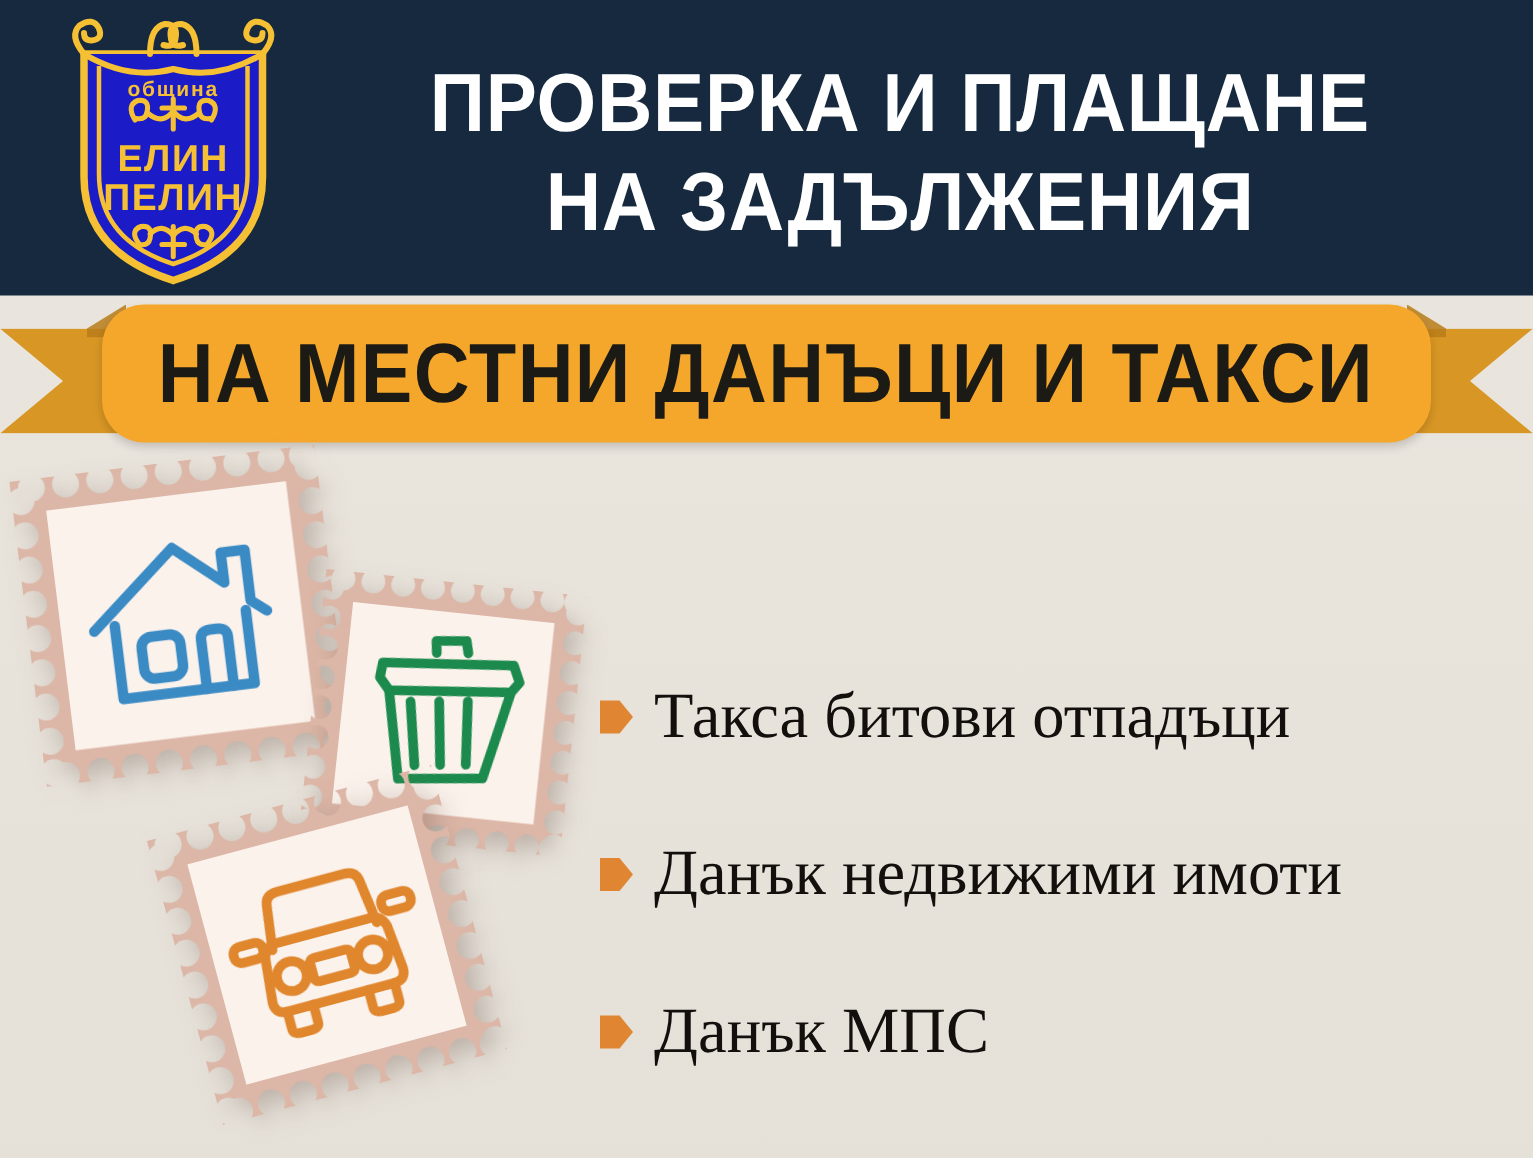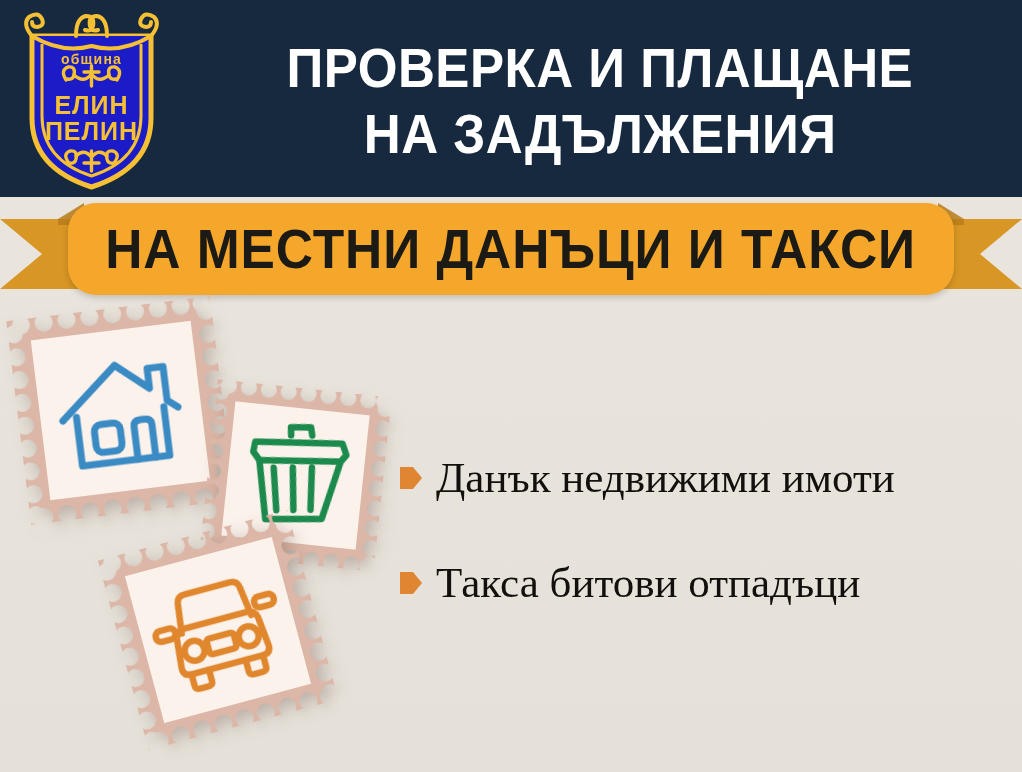--- a/index.html
+++ b/index.html
@@ -13,21 +13,21 @@
     position:relative;width:1022px;height:772px;overflow:hidden;
     background:linear-gradient(180deg,#ebe6df 0%,#e8e3db 45%,#e5e0d8 100%);
   }
 
   
   .header{
     position:absolute;left:0;top:0;width:1022px;height:197px;
     background:#17293e;
   }
   .crest{
-    position:absolute;left:14px;top:6px;width:155px;height:186px;
+    position:absolute;left:38px;top:6px;width:155px;height:186px;
   }
   .crest svg{display:block;width:155px;height:186px;}
 
   .title-wrap{
     position:absolute;left:195px;top:18px;width:810px;height:165px;
     display:flex;flex-direction:column;align-items:center;justify-content:center;
   }
   .title-line{
     color:#ffffff;
     font-family:"Liberation Sans", sans-serif;
@@ -350,27 +350,35 @@
   </div>
 
   <div class="list">
 
     <div class="list-item">
       <span class="bullet">
         <svg viewBox="0 0 22 26" xmlns="http://www.w3.org/2000/svg">
           <path d="M0 2 L13 2 L22 13 L13 24 L0 24 Z" fill="#e08632"></path>
         </svg>
       </span>
-      <span class="list-text">Данък недвижими имоти</span>
+      <span class="list-text">Такса битови отпадъци</span>
     </div>
 
     <div class="list-item">
       <span class="bullet">
         <svg viewBox="0 0 22 26" xmlns="http://www.w3.org/2000/svg">
           <path d="M0 2 L13 2 L22 13 L13 24 L0 24 Z" fill="#e08632"></path>
         </svg>
       </span>
-      <span class="list-text">Такса битови отпадъци</span>
-    </div>
-
+      <span class="list-text">Данък недвижими имоти</span>
+    </div>
+
+    <div class="list-item">
+      <span class="bullet">
+        <svg viewBox="0 0 22 26" xmlns="http://www.w3.org/2000/svg">
+          <path d="M0 2 L13 2 L22 13 L13 24 L0 24 Z" fill="#e08632"></path>
+        </svg>
+      </span>
+      <span class="list-text">Данък МПС</span>
+    </div>
   </div>
 
 </div>
 
 </body></html>

